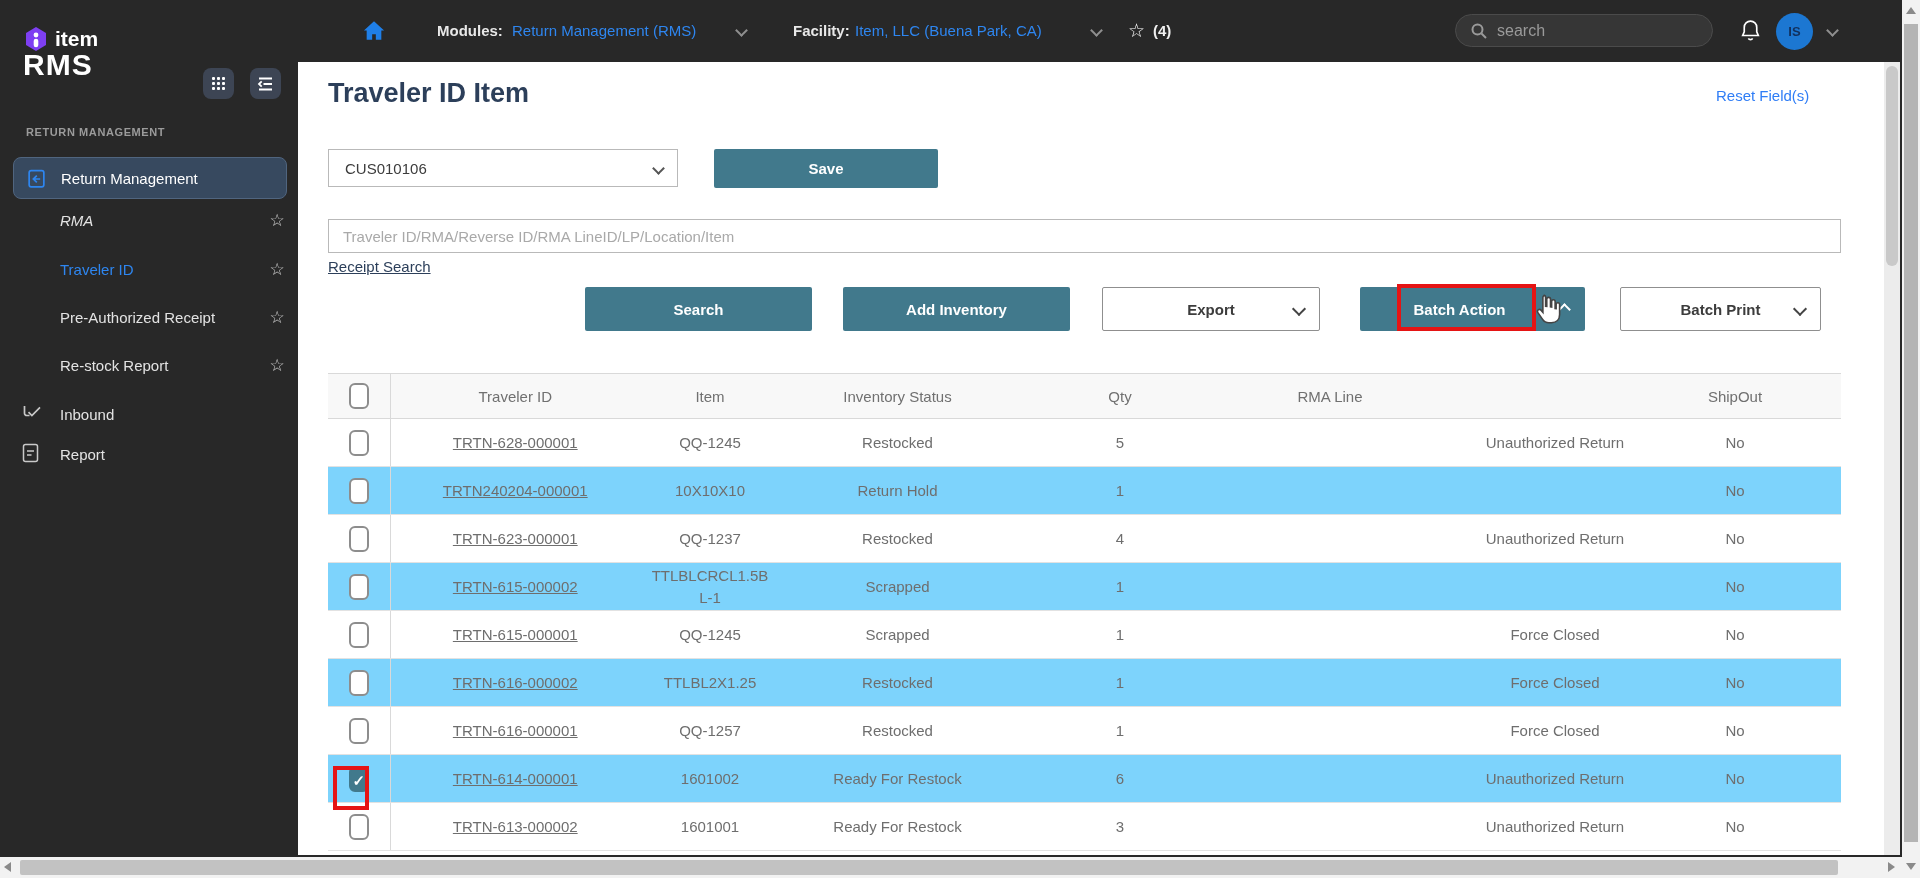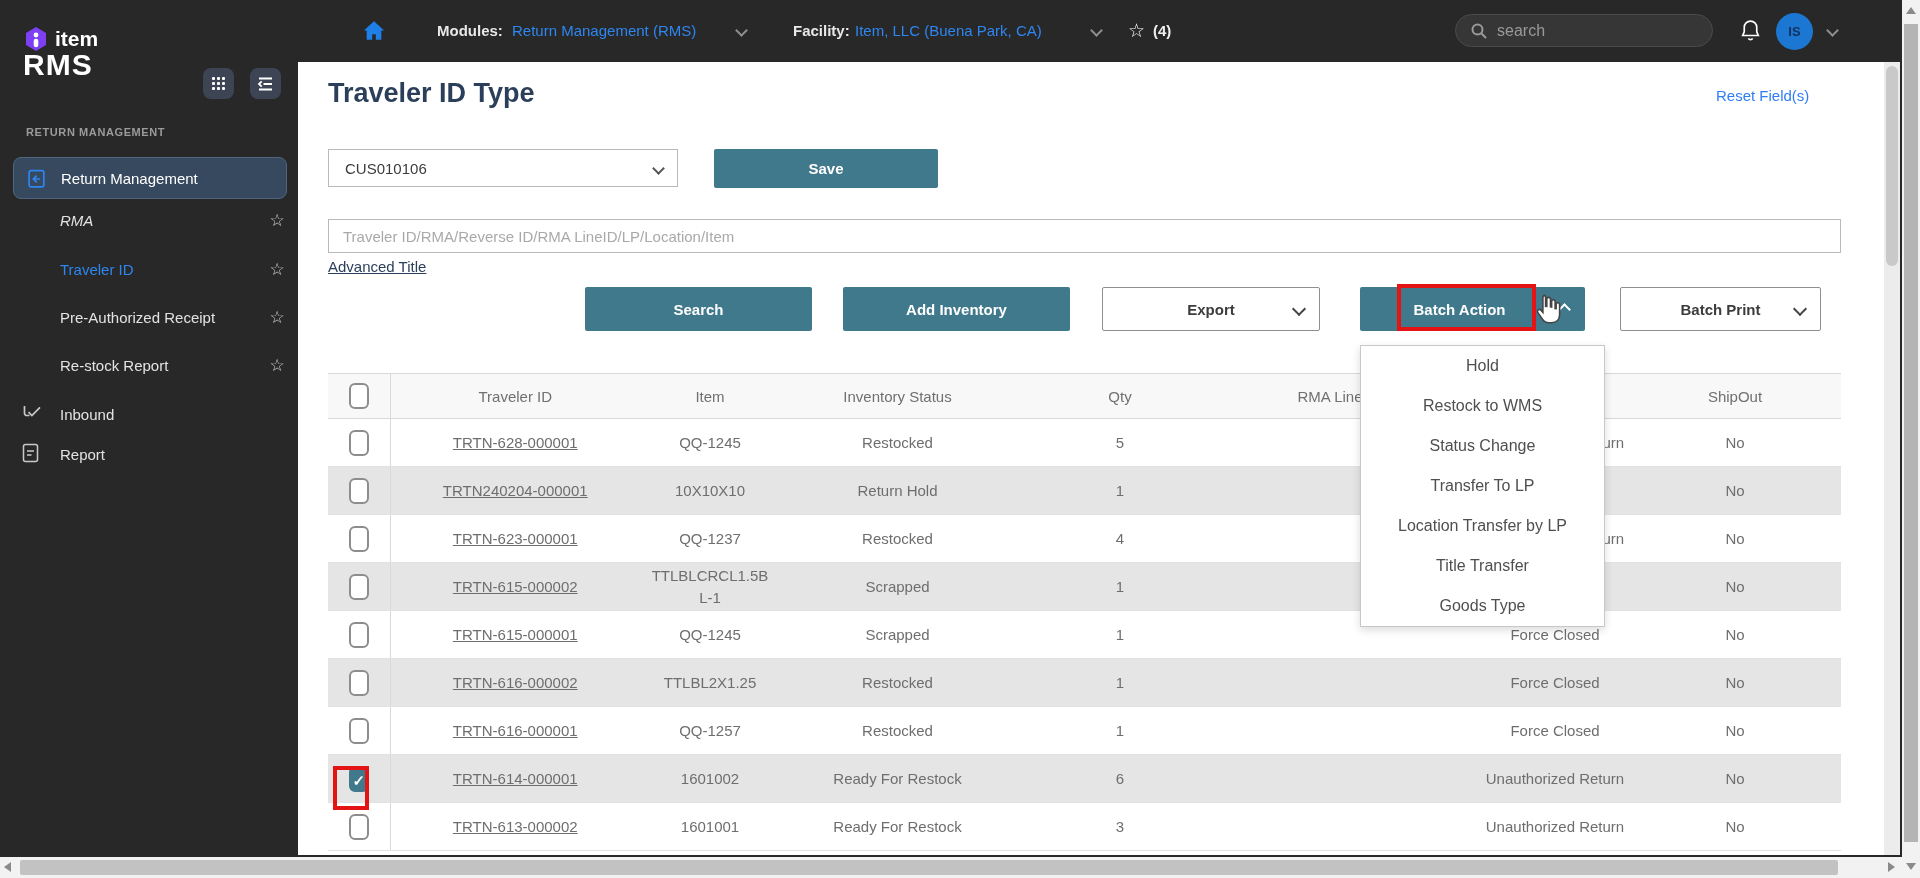--- a/index.html
+++ b/index.html
@@ -45,21 +45,21 @@
   .btn-white .chev { position:absolute; right:15px; border-color:#444; width:10px; height:10px; }
   .search-field { position:absolute; left:328px; top:219px; width:1513px; height:34px; border:1px solid #b9b9b9; z-index:2; padding:0 14px; font-size:15px; color:#444; outline:none; font-family:"Liberation Sans",sans-serif; }
   .search-field::placeholder { color:#a9a9a9; }
   .adv-link { position:absolute; left:328px; top:258px; color:#2c3f5a; font-size:15px; text-decoration:underline; z-index:2; cursor:pointer; }
 
   
   .tbl-viewport { position:absolute; left:328px; top:373px; width:1513px; height:484px; overflow:hidden; z-index:2; }
   table.grid { border-collapse:collapse; table-layout:fixed; width:1617px; font-size:15px; color:#6e6e6e; }
   table.grid thead th { height:45px; background:#f8f8f8; font-weight:400; color:#707070; border-top:1px solid #d9d9d9; border-bottom:1px solid #d9d9d9; text-align:center; }
   table.grid tbody td { height:48px; border-bottom:1px solid #e2e2e2; text-align:center; vertical-align:middle; line-height:1.45; }
-  table.grid tr.stripe td { background:#e5e5e5;margin-top:12px; }
+  table.grid tr.stripe td { background:#7dd3fc;margin-top:12px; }
   .c-cb { border-right:1px solid #d9d9d9; }
   td.c-tid, th.c-tid {}
   td.c-tid { text-align:left; }
   td.c-tid span { text-decoration:underline; cursor:pointer; }
   td.c-item { word-break:break-all; padding:0 10px; }
   th.c-last { text-align:left; padding-left:40px; }
   .cb { width:20px; height:26px; border:2px solid #8d8d8d; border-radius:6px; background:#fff; margin:0 auto; cursor:pointer; position:relative; }
   .cb.checked { background:#41798c; border-color:#41798c; }
   .cb.checked::after { content:"✓"; position:absolute; left:0; right:0; top:2px; color:#fff; font-size:15px; font-weight:700; text-align:center; }
 
@@ -180,31 +180,31 @@
 
     <span class="sb-ico" style="top:443px;">
       <svg width="17" height="20" viewBox="0 0 17 20" fill="none" stroke="#c9c9c9" stroke-width="1.5">
           <rect x="1.5" y="1.5" width="14" height="17" rx="2"></rect>
           <path d="M5 8h7M5 12h4.5"></path>
         </svg>
     </span>
     <span class="sb-item" style="top:443px;">Report</span>
   </aside>
 
-  <h1 class="page-title">Traveler ID Type</h1>
+  <h1 class="page-title">Traveler ID Item</h1>
   <a class="reset-link">Reset Field(s)</a>
 
   <div class="select-box">
     <span>CUS010106</span>
     <span class="chev"></span>
   </div>
   <button class="btn-teal" style="left:714px;top:149px;width:224px;height:39px;">Save</button>
 
   <input class="search-field" type="text" placeholder="Traveler ID/RMA/Reverse ID/RMA LineID/LP/Location/Item" style="">
-  <a class="adv-link">Advanced Title</a>
+  <a class="adv-link">Receipt Search</a>
 
   <button class="btn-teal" style="left:585px;top:287px;width:227px;height:44px;">Search</button>
   <button class="btn-teal" style="left:843px;top:287px;width:227px;height:44px;">Add Inventory</button>
   <button class="btn-white" style="left:1102px;top:287px;width:218px;height:44px;">
     <span>Export</span>
     <span class="chev"></span>
   </button>
   <button class="btn-teal" style="left:1360px;top:287px;width:225px;height:44px;">
     <span style="margin-right:26px;">Batch Action</span>
     <span class="chev up" style="position:absolute;right:16px;border-color:#fff;"></span>
@@ -357,29 +357,20 @@
             <td class="c-qty">3</td>
             <td class="c-rma"></td>
             <td class="c-status">Unauthorized Return</td>
             <td class="c-ship">No</td>
             <td class="c-last"></td>
           </tr>
         </tbody>
     </table>
   </div>
 
-  <div class="batch-menu" id="batch-menu">
-      <div class="mi">Hold</div>
-      <div class="mi">Restock to WMS</div>
-      <div class="mi">Status Change</div>
-      <div class="mi">Transfer To LP</div>
-      <div class="mi">Location Transfer by LP</div>
-      <div class="mi">Title Transfer</div>
-      <div class="mi">Goods Type</div>
-    </div>
 
   <div class="red-rect" style="left:1397px;top:284px;width:139px;height:47px;"></div>
   <div class="red-rect" style="left:333px;top:766px;width:36px;height:44px;"></div>
   <span class="cursor-hand">
     <svg width="30" height="33" viewBox="0 0 24 26">
         <path d="M9.3 2.5c.9 0 1.6.7 1.6 1.6v7.1l.9.1V5.6c0-.9.7-1.5 1.5-1.5s1.5.7 1.5 1.5v6.1l.9.1V7.4c0-.8.6-1.4 1.4-1.4s1.4.6 1.4 1.4v5.6l.8.1V9.8c0-.8.6-1.4 1.4-1.4.8 0 1.4.6 1.4 1.4v8c0 4-2.6 6.6-6.6 6.6h-2c-2 0-3.9-1-5-2.7l-3.8-5.4c-.5-.7-.4-1.7.3-2.2.7-.5 1.6-.4 2.2.2l1.5 1.8V4.1c0-.9.7-1.6 1.6-1.6z" fill="#fff" stroke="#444" stroke-width="1.3"></path>
       </svg>
   </span>
 
   <div class="v-inner">

